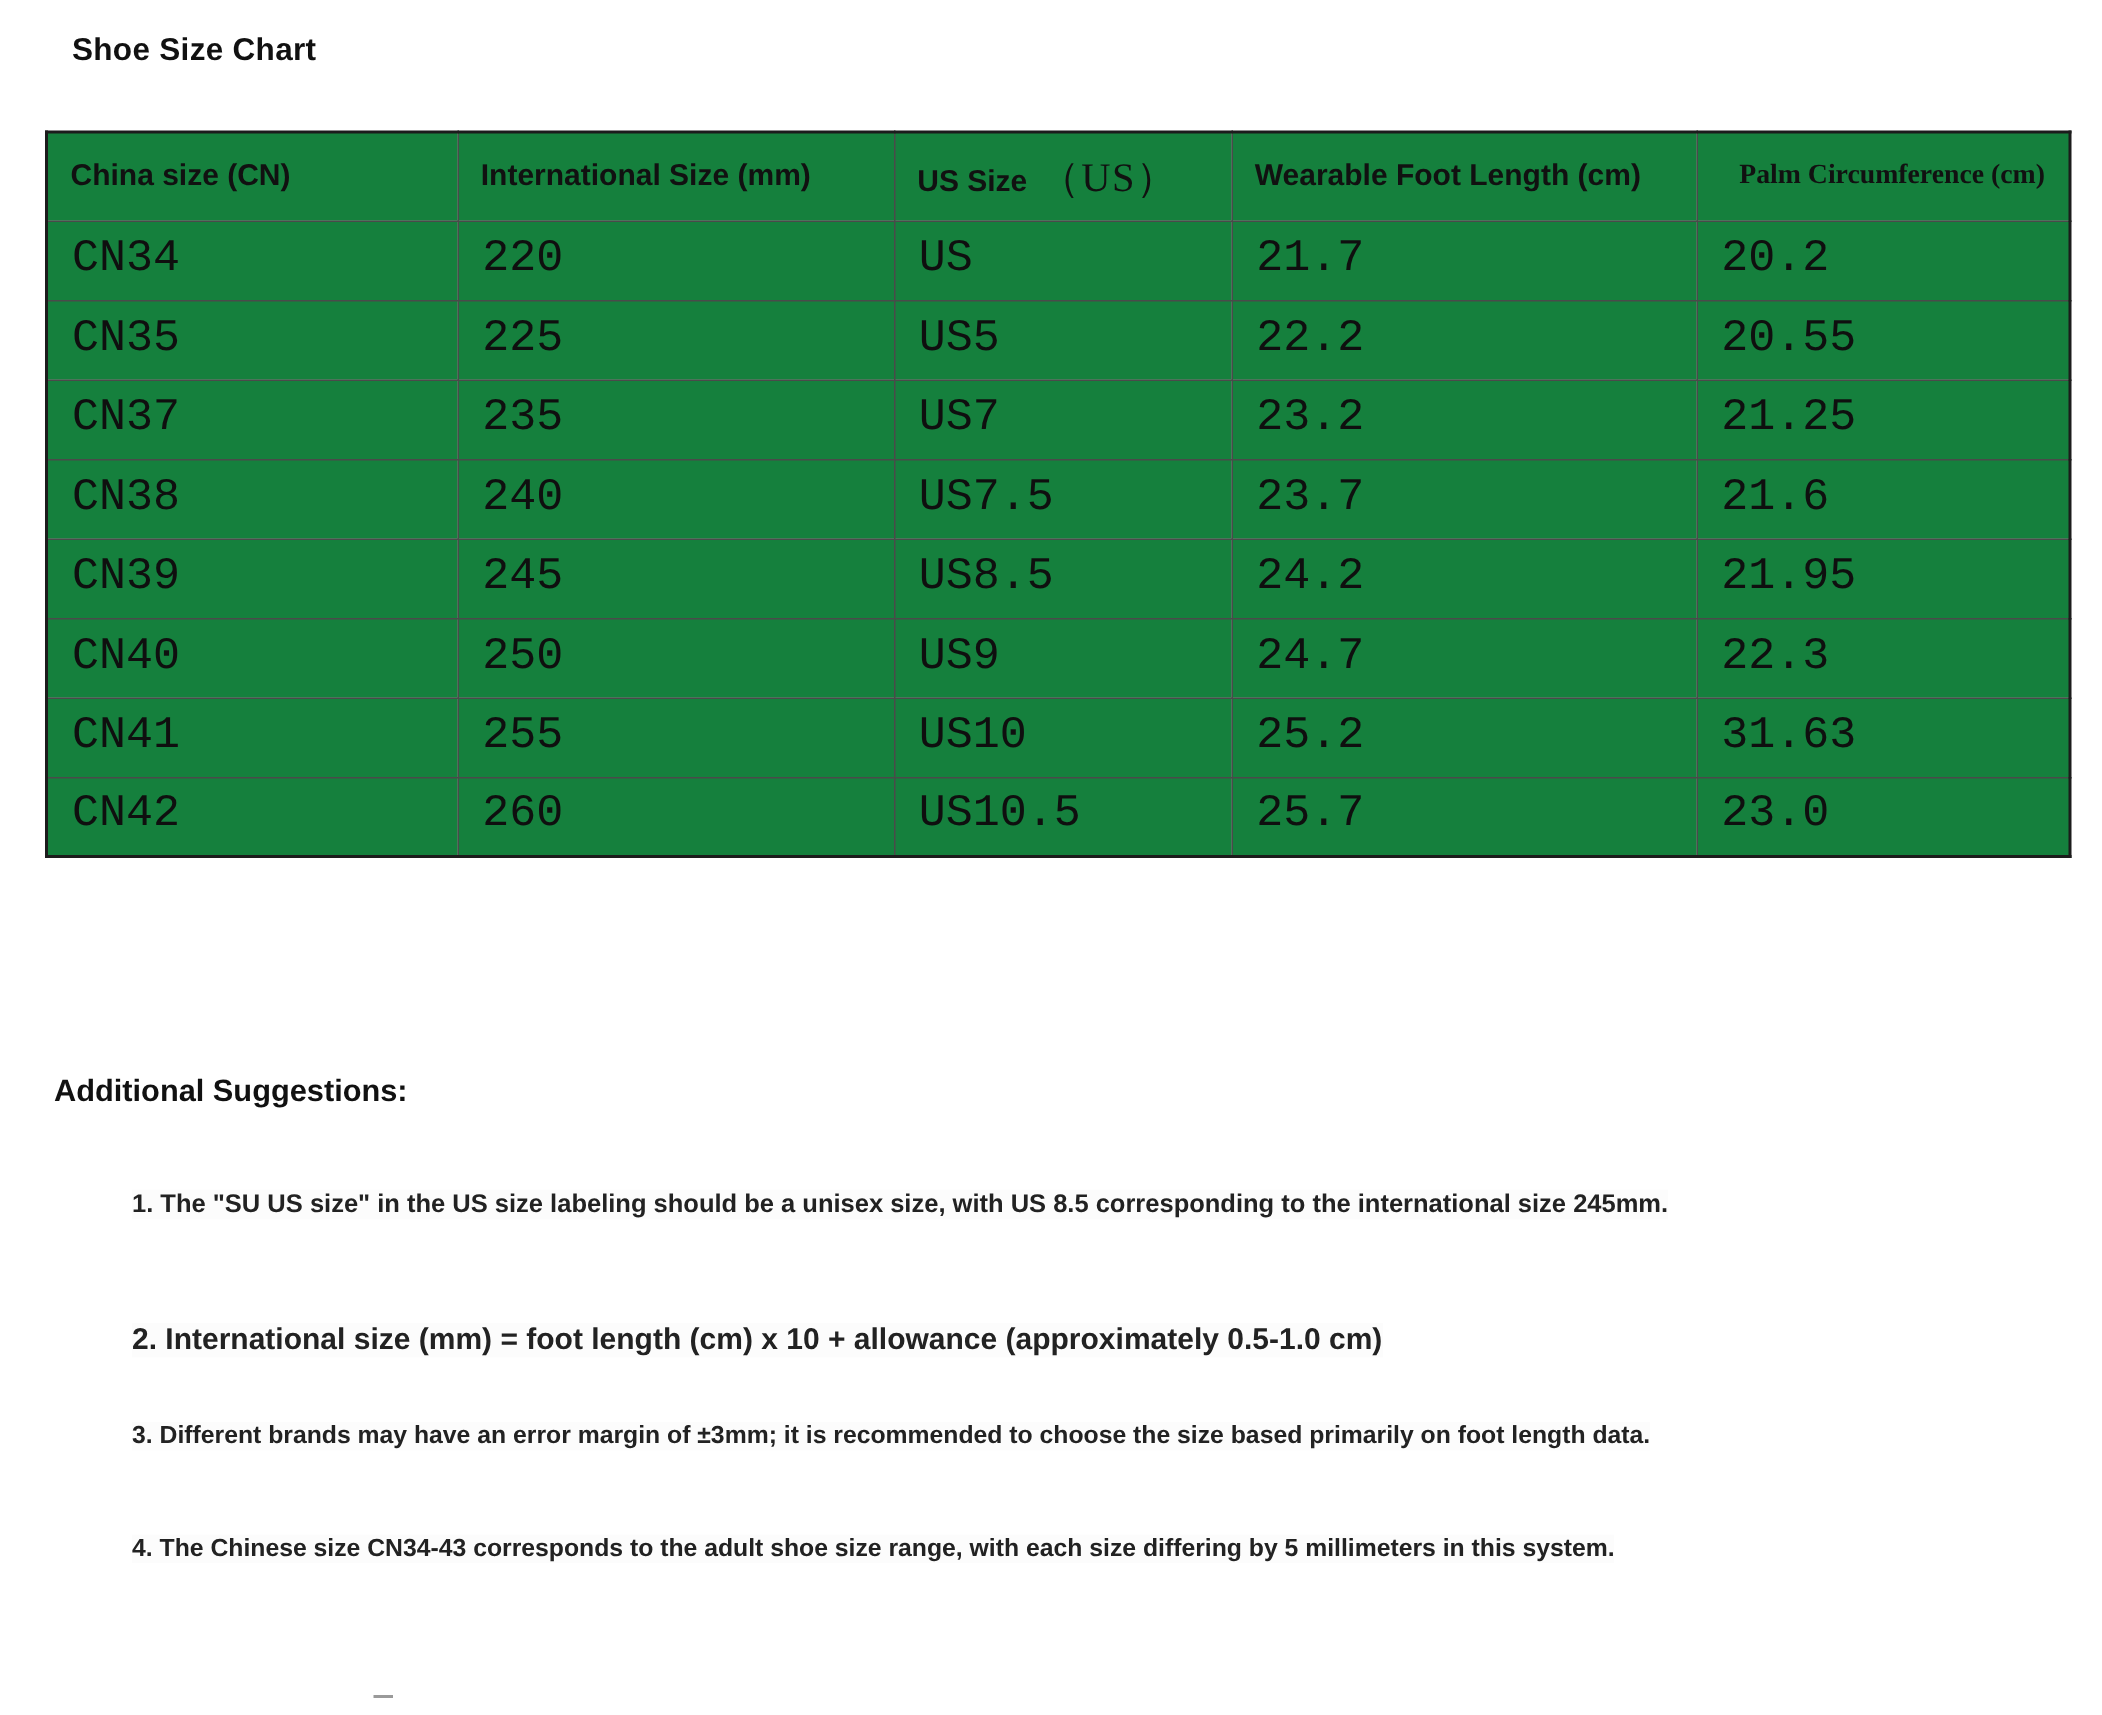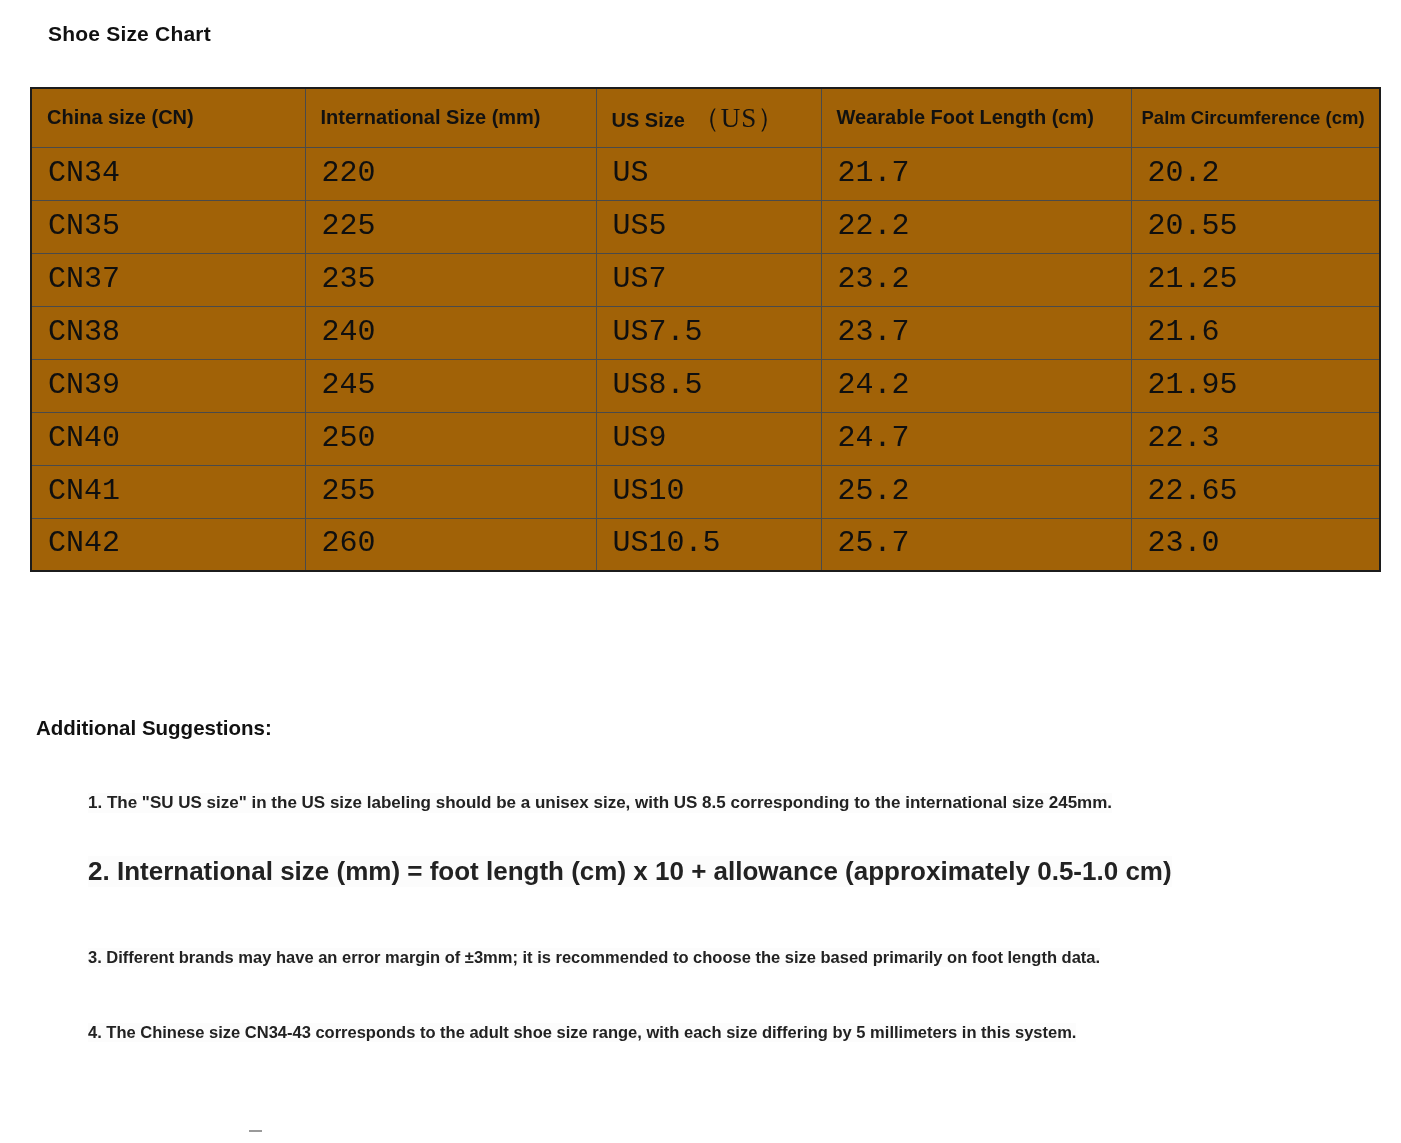--- a/index.html
+++ b/index.html
@@ -21,29 +21,29 @@
     position: absolute; left: 30px; top: 87px;
     width: 1349px;
     border-collapse: collapse;
     table-layout: fixed;
     border: 2px solid #1c1c1c;
   }
   .size-table th, .size-table td {
     border: 1px solid #4a4a4a;
     vertical-align: middle;
     text-align: left;
-    background: #a16207;
+    background: #15803d;
   }
   .size-table th {
     height: 59px;
     font-size: 20px; font-weight: 700; color: #111;
     padding: 4px 6px 4px 15px;
     white-space: nowrap;
   }
-  .size-table th.th-palm { font-size: 18.5px; padding-left: 10px; }
+  .size-table th.th-palm { font-size: 18.5px; padding-left: 28px; font-family: Liberation Serif, serif; }
   .size-table td {
     height: 53px;
     font-family: Liberation Mono, monospace;
     font-size: 30px; color: #0f0f0f;
     padding: 0 6px 2px 16px;
     white-space: nowrap;
   }
   .us-suffix {
     font-family: "Liberation Serif", "DejaVu Serif", serif;
     font-weight: 400; font-size: 27px;
@@ -53,21 +53,21 @@
     position: absolute; left: 36px; top: 716px;
     font-size: 20.5px; font-weight: 700; color: #111;
   }
   .note {
     position: absolute; left: 88px;
     font-weight: 700; color: #222;
     background: rgba(0,0,0,0.012);
     white-space: nowrap;
   }
   .note-1 { top: 793px; font-size: 17px; }
-  .note-2 { top: 856px; font-size: 26px; text-align: right; }
+  .note-2 { top: 882px; font-size: 20px; text-align: right; }
   .note-3 { top: 948px; font-size: 16.5px; }
   .note-4 { top: 1023px; font-size: 16.5px; }
   .artifact-dash {
     position: absolute; left: 249px; top: 1130px;
     width: 13px; height: 2px; background: #9a9a9a;
   }
 </style>
 </head>
 <body>
 
@@ -131,21 +131,21 @@
         <td>250</td>
         <td>US9</td>
         <td>24.7</td>
         <td>22.3</td>
       </tr>
       <tr>
         <td>CN41</td>
         <td>255</td>
         <td>US10</td>
         <td>25.2</td>
-        <td>22.65</td>
+        <td>31.63</td>
       </tr>
       <tr>
         <td>CN42</td>
         <td>260</td>
         <td>US10.5</td>
         <td>25.7</td>
         <td>23.0</td>
       </tr>
     </tbody>
 </table>

